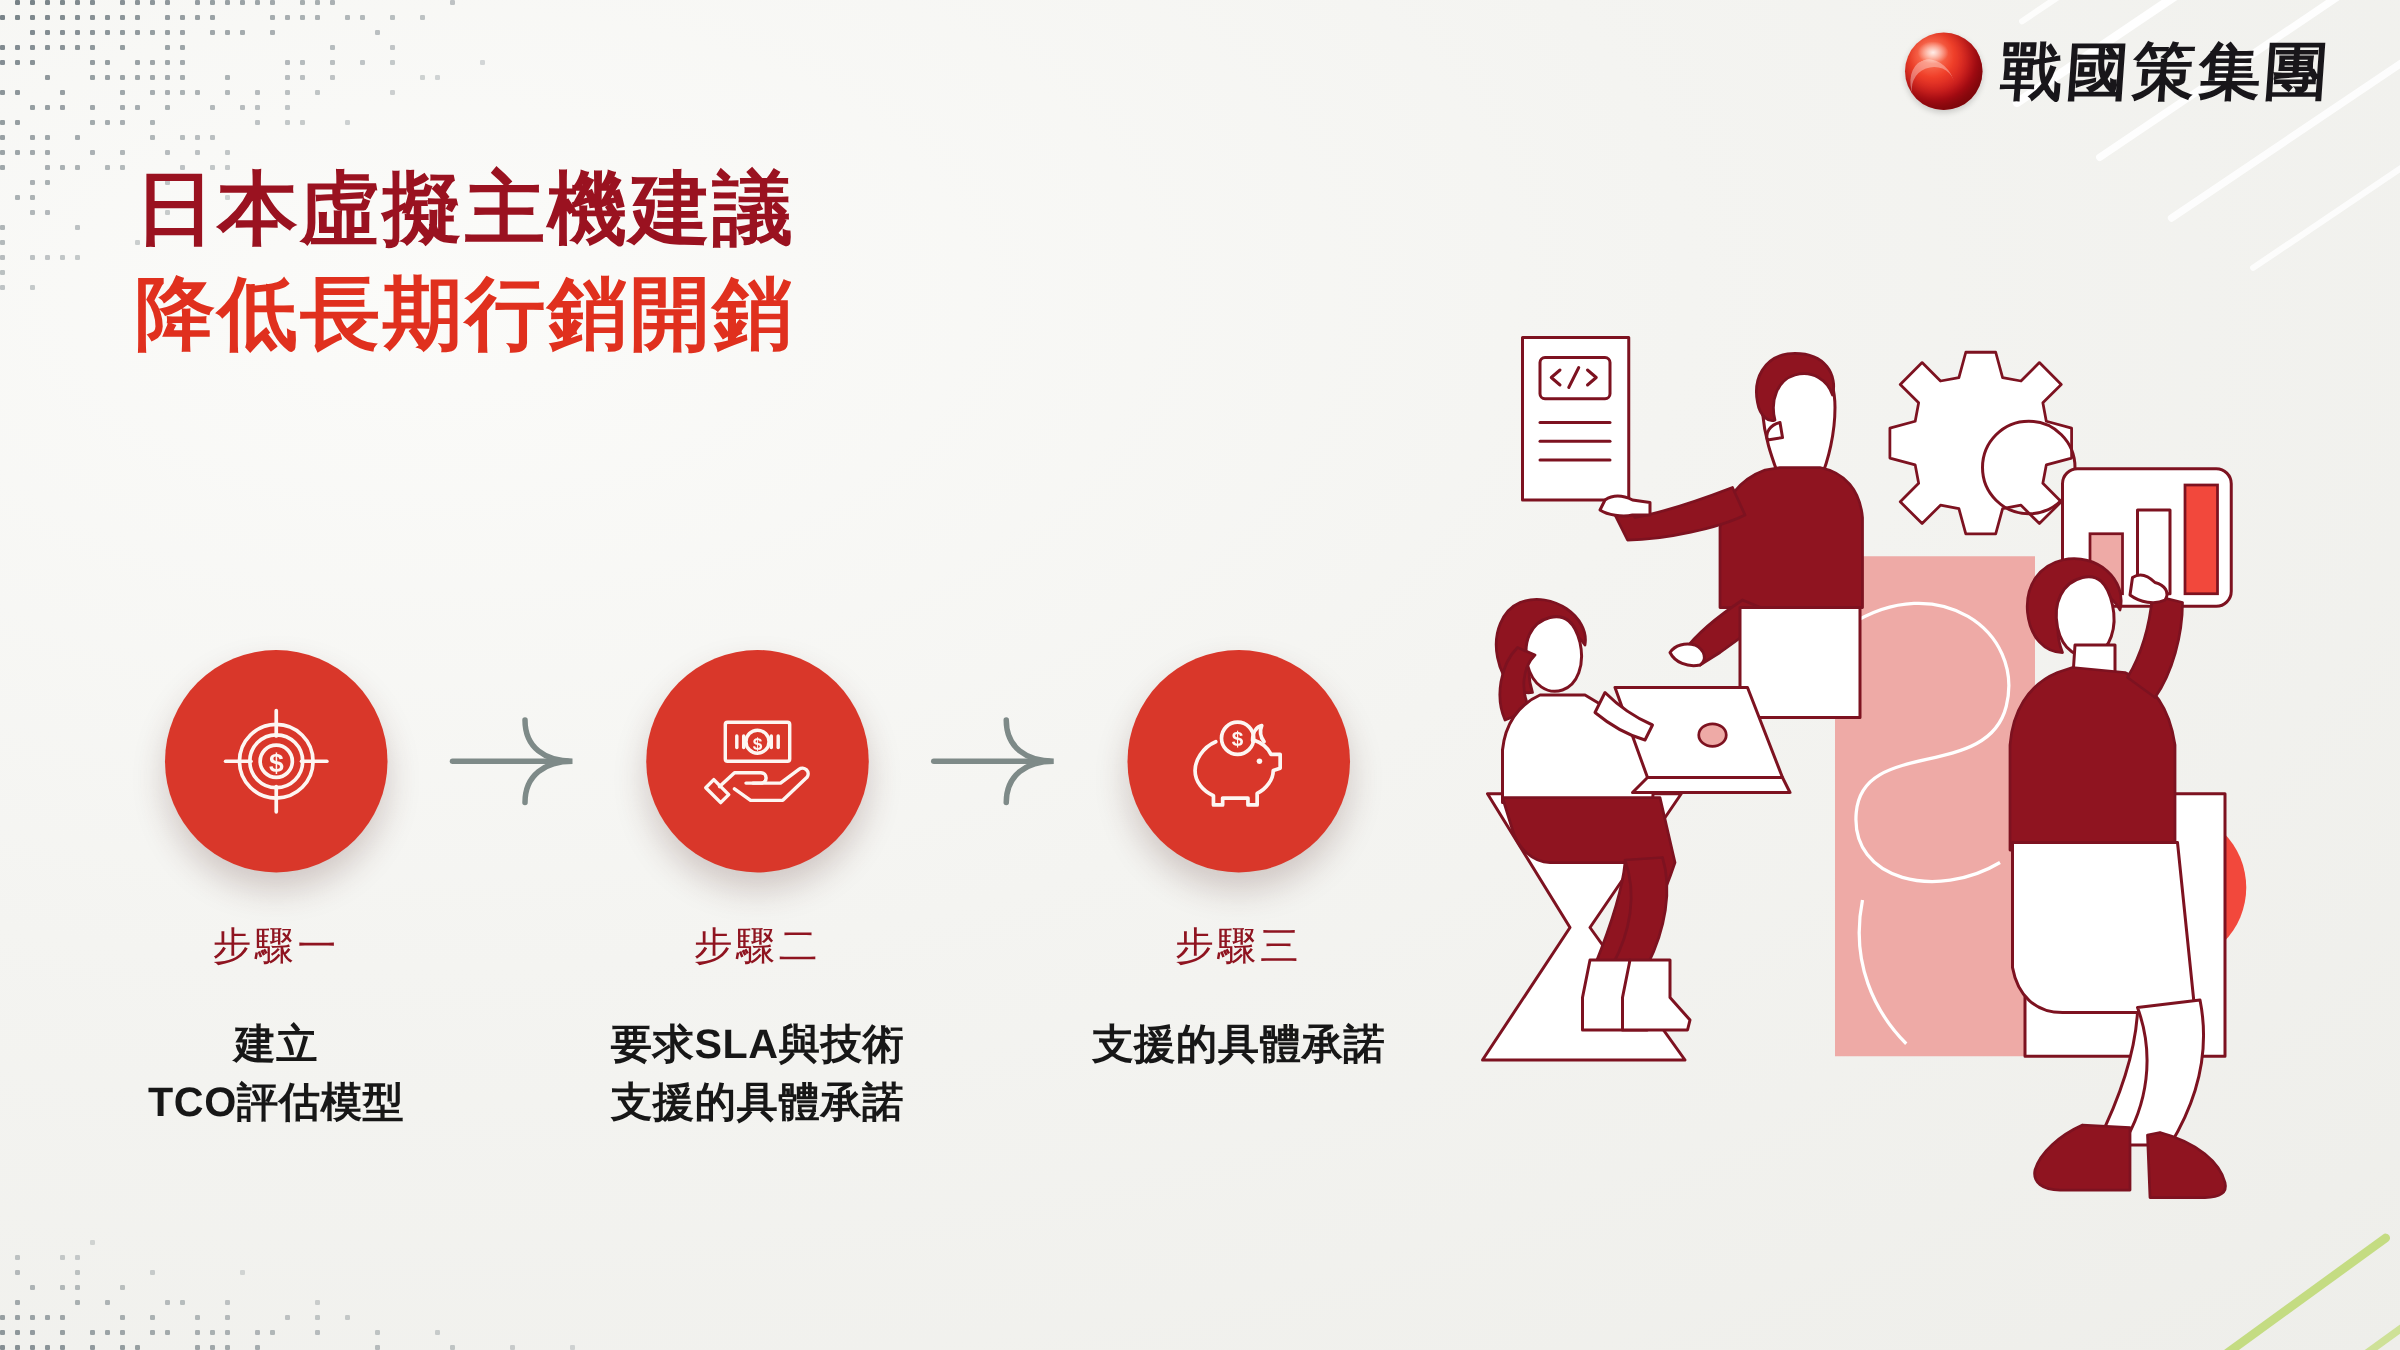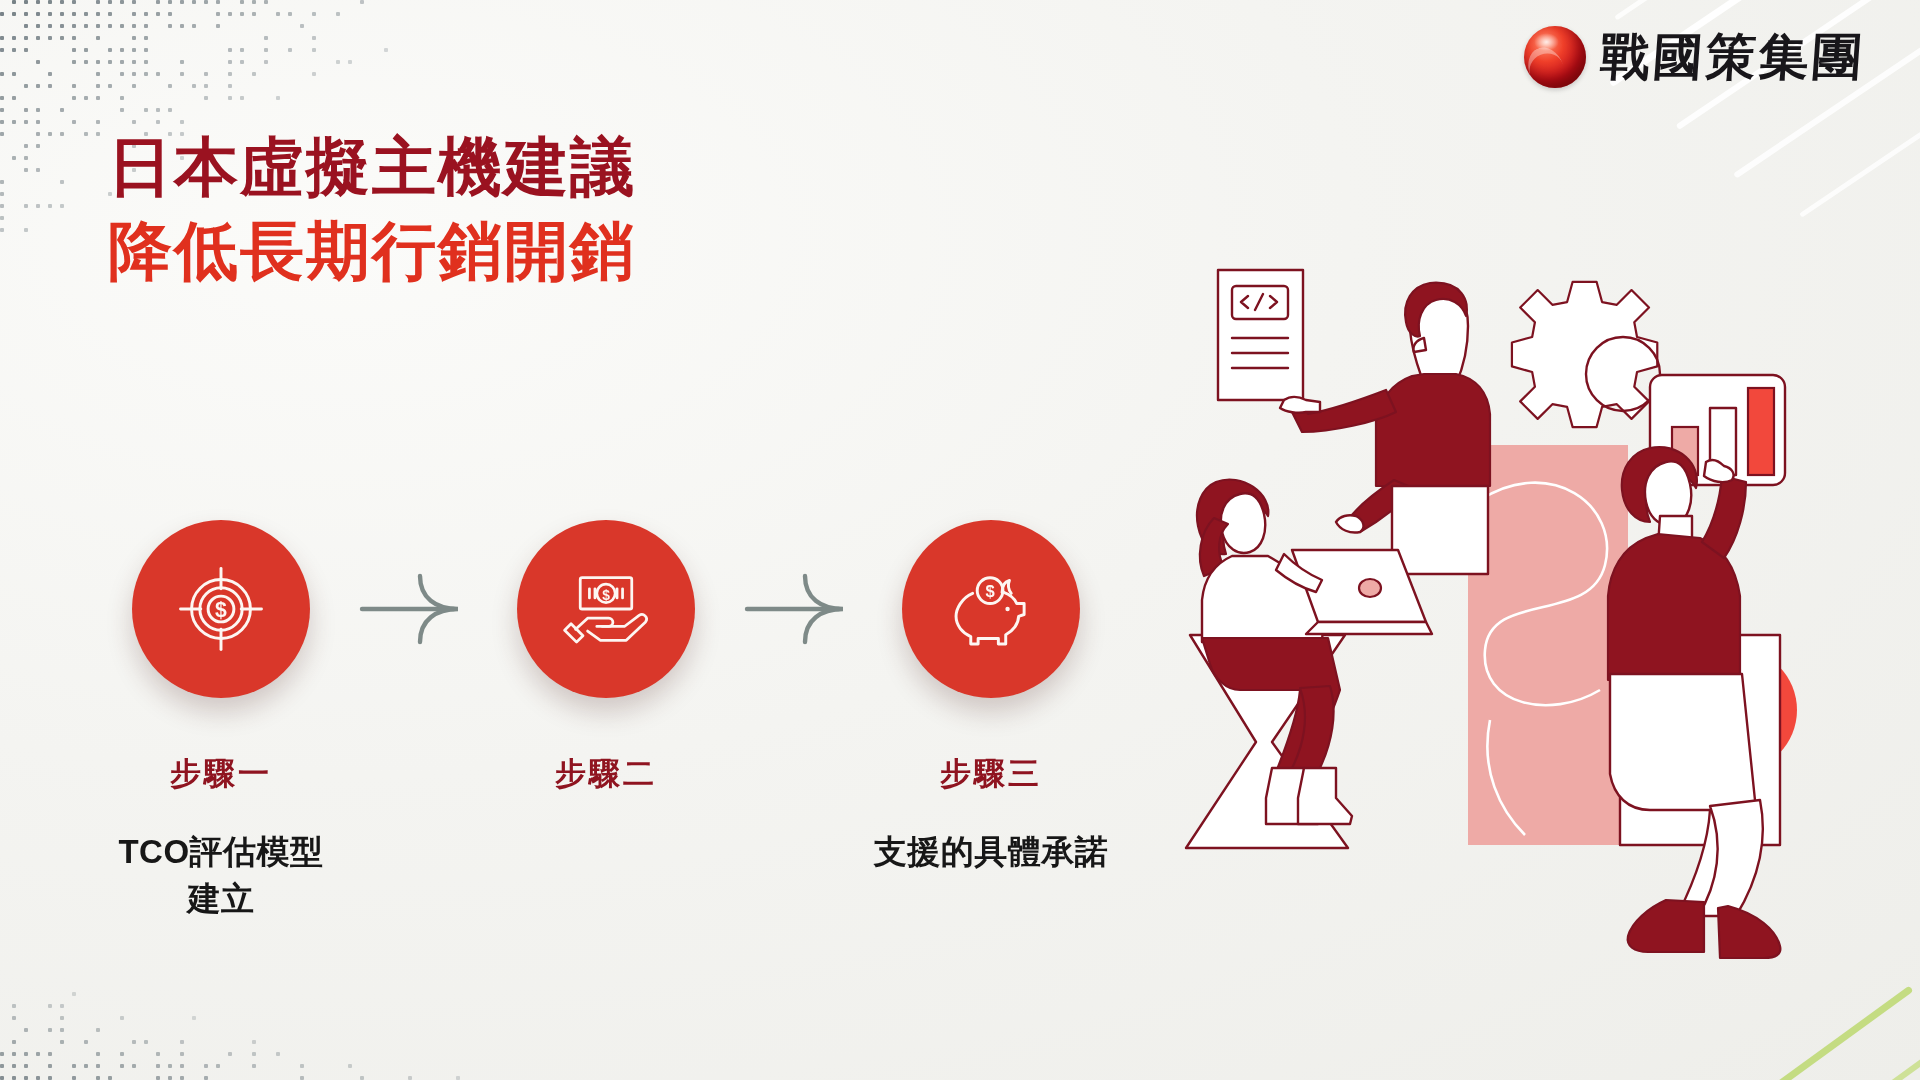--- a/index.html
+++ b/index.html
@@ -69,21 +69,21 @@
     display:flex;align-items:center;justify-content:center;flex:none;
   }
   .circle svg{width:92px;height:92px;display:block;}
   .arrow{
     width:135px;flex:none;display:flex;align-items:center;justify-content:center;
     height:178px;
   }
   .arrow svg{width:112px;height:78px;display:block;}
 
   .step-label{
-    margin-top:60px;font-size:31px;font-weight:700;color:#8f1420;letter-spacing:3px;
+    margin-top:43px;font-size:31px;font-weight:400;color:#8f1420;letter-spacing:3px;
     line-height:1;white-space:nowrap;
   }
   .step-desc{
     margin-top:40px;font-size:33px;font-weight:700;color:#171717;
     line-height:1.42;text-align:center;letter-spacing:.5px;white-space:nowrap;
   }
 
   
   .illus{position:absolute;left:1180px;top:250px;width:700px;height:700px;}
   .illus svg{width:100%;height:100%;display:block;overflow:visible;}
@@ -379,22 +379,22 @@
               <line x1="50" y1="6" x2="50" y2="28"></line>
               <line x1="50" y1="72" x2="50" y2="94"></line>
               <line x1="6" y1="50" x2="28" y2="50"></line>
               <line x1="72" y1="50" x2="94" y2="50"></line>
             </g>
             <text x="50" y="59" text-anchor="middle" font-family="'Liberation Sans',sans-serif" font-size="23" font-weight="700" fill="#fdf6f2">$</text>
           </svg>
         </div>
         <div class="step-label">步驟一</div>
         <div class="step-desc">
+          <div>建立</div>
           <div>TCO評估模型</div>
-          <div>建立</div>
         </div>
       </div>
 
       <div class="arrow">
         <svg viewBox="0 0 112 78">
           <g fill="none" stroke="#7e8a88" stroke-width="4.4" stroke-linecap="round">
             <line x1="4" y1="39" x2="96" y2="39"></line>
             <path d="M62 6 C 62 28 78 39 100 39 C 78 39 62 50 62 72"></path>
           </g>
         </svg>
@@ -411,20 +411,24 @@
               <line x1="62" y1="28" x2="62" y2="38"></line>
               <line x1="68" y1="28" x2="68" y2="38"></line>
               <path d="M17 72 L30 60 L46 60 L53 60 a4.5 4.5 0 0 1 0 9 L40 69"></path>
               <path d="M46 69 L70 69 L86 57 a5 5 0 0 1 7 7 L72 84 L44 84 L30 74"></path>
               <path d="M12 66 L25 79 L18 86 L5 73 Z"></path>
             </g>
             <text x="50" y="40" text-anchor="middle" font-family="'Liberation Sans',sans-serif" font-size="15" font-weight="700" fill="#fdf6f2">$</text>
           </svg>
         </div>
         <div class="step-label">步驟二</div>
+        <div class="step-desc">
+          <div>要求SLA與技術</div>
+          <div>支援的具體承諾</div>
+        </div>
       </div>
 
       <div class="arrow">
         <svg viewBox="0 0 112 78">
           <g fill="none" stroke="#7e8a88" stroke-width="4.4" stroke-linecap="round">
             <line x1="4" y1="39" x2="96" y2="39"></line>
             <path d="M62 6 C 62 28 78 39 100 39 C 78 39 62 50 62 72"></path>
           </g>
         </svg>
       </div>

